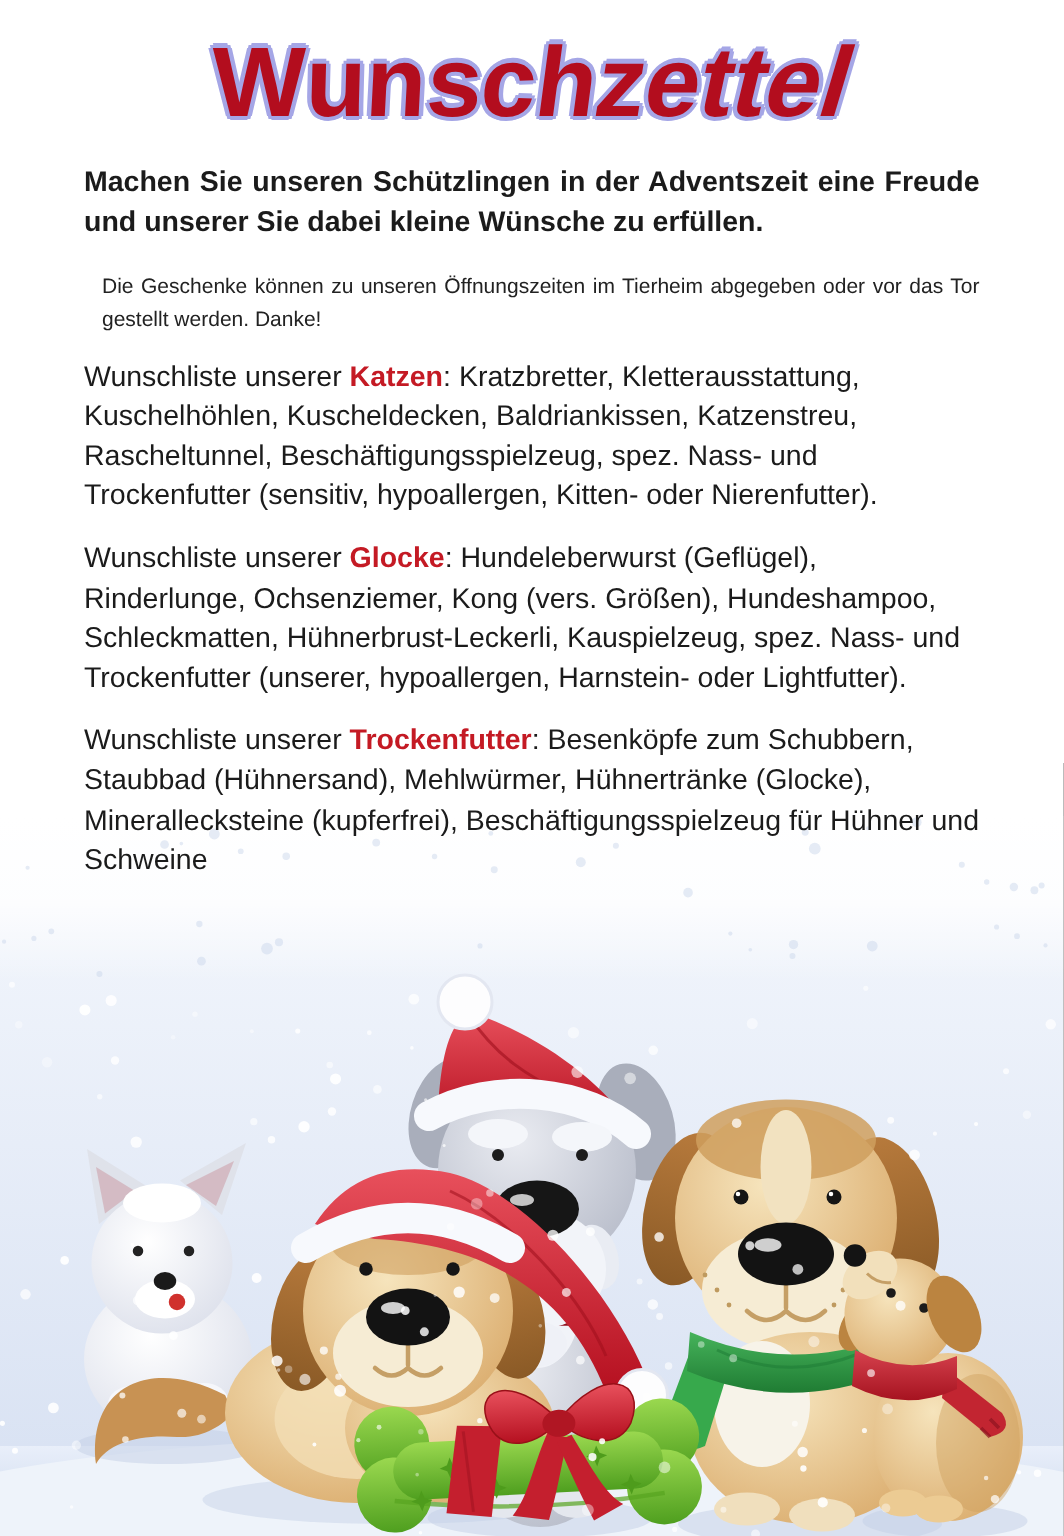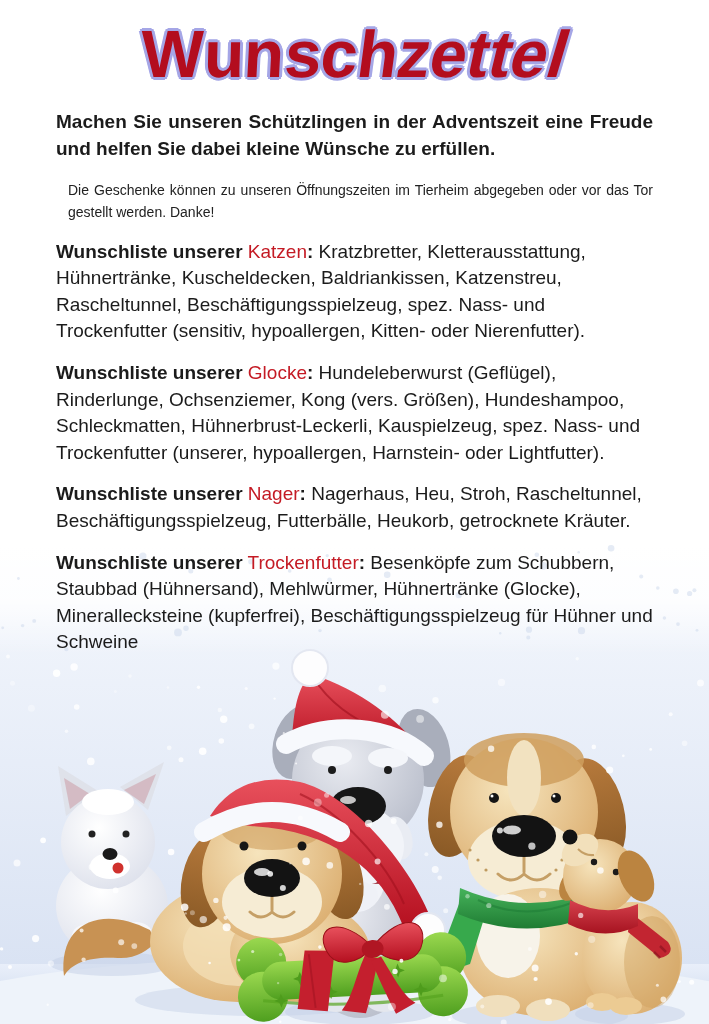--- a/index.html
+++ b/index.html
@@ -8,22 +8,22 @@
   .illustration{position:absolute;left:0;bottom:0;width:709px;height:480px;z-index:1;display:block;}
   .content{position:absolute;inset:0;z-index:2;padding:20px 56px 0 56px;box-sizing:border-box;}
   .title{margin:0;text-align:center;font-size:66px;font-weight:bold;line-height:1.05;
          color:#b30d1e;letter-spacing:0px;
          text-shadow:-3px 0 0 #a5a6e6,3px 0 0 #a5a6e6,0 -3px 0 #a5a6e6,0 3px 0 #a5a6e6,
                      -2px -2px 0 #a5a6e6,2px -2px 0 #a5a6e6,-2px 2px 0 #a5a6e6,2px 2px 0 #a5a6e6;}
   .title span{display:inline-block;}
   .intro{margin:20px 0 0 0;font-size:19px;font-weight:bold;line-height:1.42;text-align:justify;color:#1b1b1b;}
   .note{margin:17px 0 0 12px;font-size:14px;line-height:1.55;text-align:justify;color:#222222;}
   .wish{margin:15px 0 0 0;font-size:19px;line-height:1.4;color:#1b1b1b;text-align:left;}
-  .wish .b{font-weight:bold;}
-  .wish .cat{font-weight:normal;color:#c41a24;}
+  .wish .b{font-weight:normal;}
+  .wish .cat{font-weight:bold;color:#c41a24;}
 </style>
 </head>
 <body>
 
 <div class="page">
 
   <svg class="illustration" viewBox="0 0 709 480" xmlns="http://www.w3.org/2000/svg">
     <defs>
       <linearGradient id="sky" x1="0" y1="0" x2="0" y2="1">
         <stop offset="0" stop-color="#f5f8fd"></stop>
@@ -375,41 +375,36 @@
         <circle cx="670.7" cy="170.2" r="2.0" fill="#ffffff" opacity="0.74"></circle>
         <circle cx="142.9" cy="12.0" r="3.6" fill="#ccd8ec" opacity="0.5"></circle>
         <circle cx="684.6" cy="199.2" r="2.8" fill="#ffffff" opacity="0.48"></circle>
         <circle cx="181.0" cy="215.8" r="2.5" fill="#ffffff" opacity="0.82"></circle>
       </g>
   </svg>
 
   <div class="content">
     <h1 class="title"><span><span style="transform: skewX(0deg);">W</span><span style="transform: skewX(-1.5deg);">u</span><span style="transform: skewX(-3deg);">n</span><span style="transform: skewX(-4.5deg);">s</span><span style="transform: skewX(-6deg);">c</span><span style="transform: skewX(-7.5deg);">h</span><span style="transform: skewX(-9deg);">z</span><span style="transform: skewX(-10.5deg);">e</span><span style="transform: skewX(-12deg);">t</span><span style="transform: skewX(-13.5deg);">t</span><span style="transform: skewX(-15deg);">e</span><span style="transform: skewX(-16.5deg);">l</span></span></h1>
 
-    <p class="intro">Machen Sie unseren Schützlingen in der Adventszeit eine Freude und helfen Sie dabei kleine Wünsche zu erfüllen.</p>
+    <p class="intro">Machen Sie unseren Schützlingen in der Adventszeit eine Freude und unserer Sie dabei kleine Wünsche zu erfüllen.</p>
 
     <p class="note">Die Geschenke können zu unseren Öffnungszeiten im Tierheim abgegeben oder vor das Tor gestellt werden. Danke!</p>
 
     <p class="wish">
       <span class="b">Wunschliste unserer</span>
       <span class="cat">Katzen</span><span class="b">:</span>
-      <span>Kratzbretter, Kletterausstattung, Hühnertränke, Kuscheldecken, Baldriankissen, Katzenstreu, Rascheltunnel, Beschäftigungsspielzeug, spez. Nass- und Trockenfutter (sensitiv, hypoallergen, Kitten- oder Nierenfutter).</span>
+      <span>Kratzbretter, Kletterausstattung, Kuschelhöhlen, Kuscheldecken, Baldriankissen, Katzenstreu, Rascheltunnel, Beschäftigungsspielzeug, spez. Nass- und Trockenfutter (sensitiv, hypoallergen, Kitten- oder Nierenfutter).</span>
     </p>
 
     <p class="wish">
       <span class="b">Wunschliste unserer</span>
       <span class="cat">Glocke</span><span class="b">:</span>
       <span>Hundeleberwurst (Geflügel), Rinderlunge, Ochsenziemer, Kong (vers. Größen), Hundeshampoo, Schleckmatten, Hühnerbrust-Leckerli, Kauspielzeug, spez. Nass- und Trockenfutter (unserer, hypoallergen, Harnstein- oder Lightfutter).</span>
     </p>
 
-    <p class="wish">
-      <span class="b">Wunschliste unserer</span>
-      <span class="cat">Nager</span><span class="b">:</span>
-      <span>Nagerhaus, Heu, Stroh, Rascheltunnel, Beschäftigungsspielzeug, Futterbälle, Heukorb, getrocknete Kräuter.</span>
-    </p>
 
     <p class="wish">
       <span class="b">Wunschliste unserer</span>
       <span class="cat">Trockenfutter</span><span class="b">:</span>
       <span>Besenköpfe zum Schubbern, Staubbad (Hühnersand), Mehlwürmer, Hühnertränke (Glocke), Minerallecksteine (kupferfrei), Beschäftigungsspielzeug für Hühner und Schweine</span>
     </p>
   </div>
 </div>
 
 </body></html>

